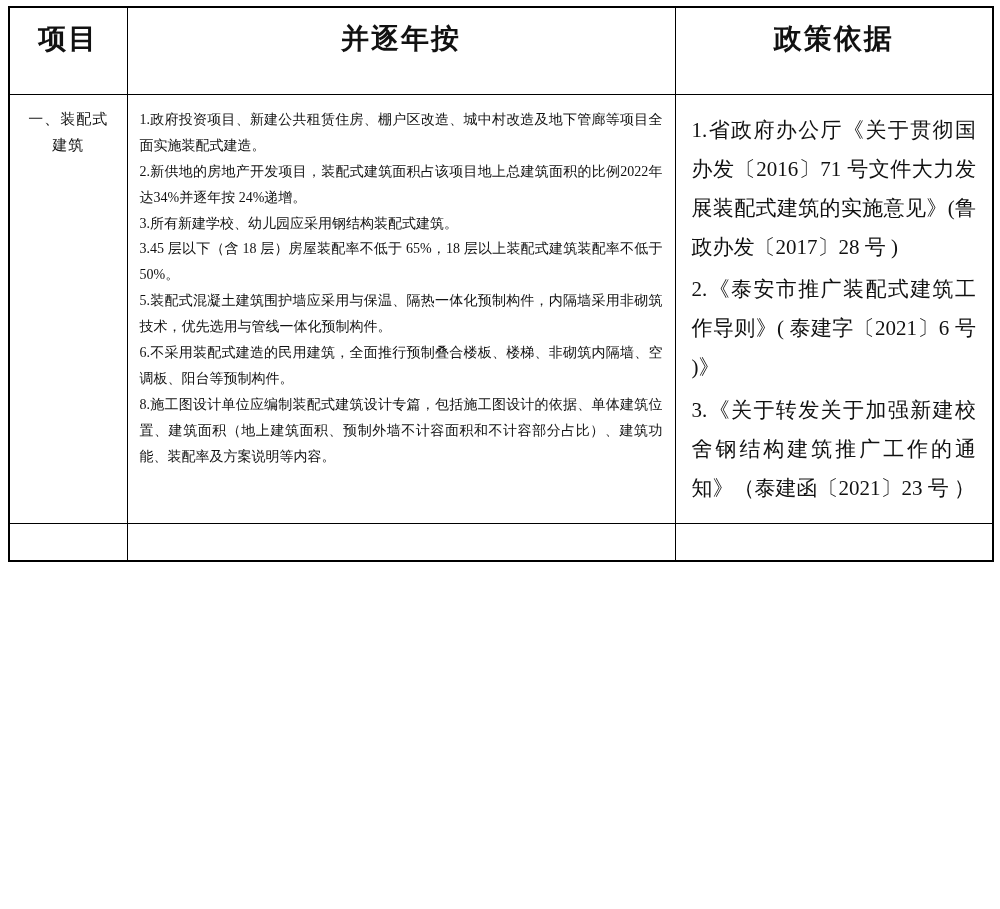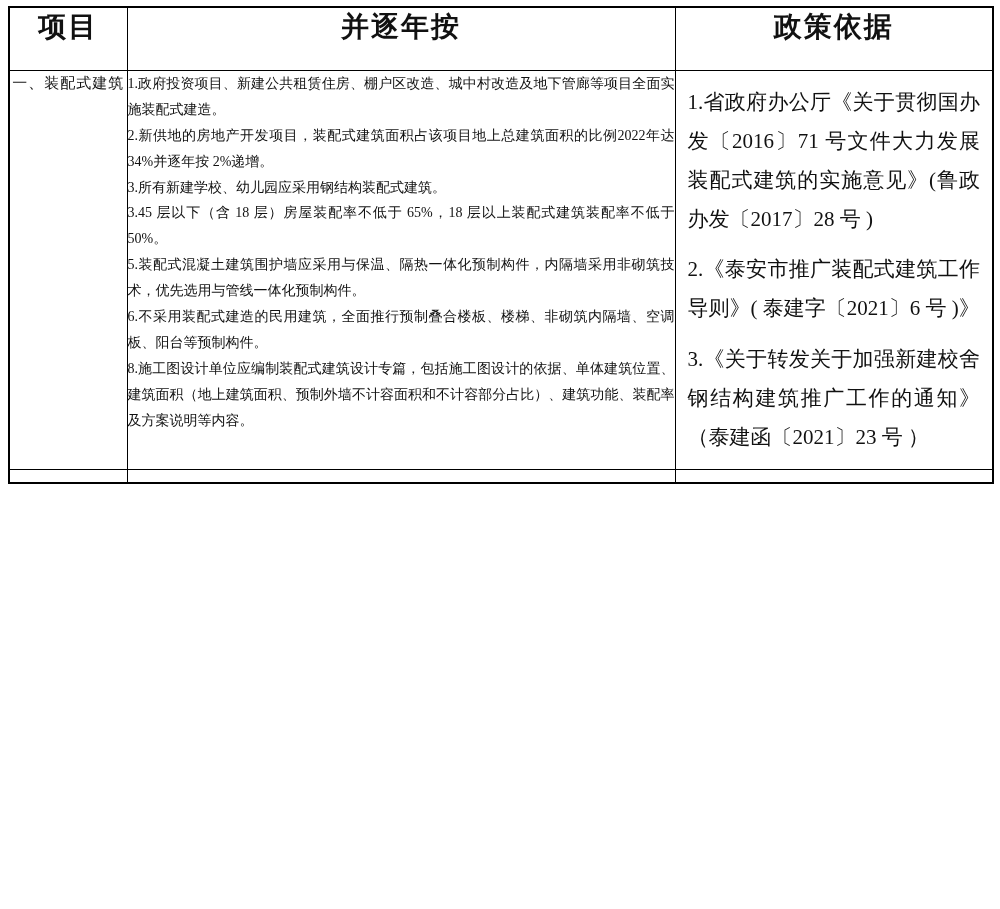--- a/index.html
+++ b/index.html
@@ -24,21 +24,21 @@
   table.policy-table {
     width: 984px;
     border-collapse: collapse;
     table-layout: fixed;
     border: 2px solid #000;
   }
   table.policy-table td,
   table.policy-table th {
     border: 1.5px solid #000;
     vertical-align: top;
-    padding: 0;
+    padding: 12px;
   }
   
   col.c1 { width: 118px; }
   col.c2 { width: 548px; }
   col.c3 { width: 318px; }
 
   thead th {
     text-align: center;
     vertical-align: middle;
     height: 62px;
@@ -69,21 +69,21 @@
     white-space: normal;
   }
   .cell-basis {
     font-size: 21px;
     line-height: 1.85;
     padding: 8px 10px 10px 12px;
     text-align: justify;
     text-justify: inter-ideograph;
   }
   .cell-basis p {
-    margin: 12px;
+    margin: 4px;
   }
   .bottom-stub {
     height: 14px;
   }
   .bottom-stub td {
     border-top: 1.5px solid #000;
     border-bottom: none;
     height: 12px;
   }
 </style>
@@ -102,21 +102,21 @@
         <th>项目</th>
         <th>并逐年按</th>
         <th>政策依据</th>
       </tr>
     </thead>
     <tbody>
       <tr>
         <td class="cell-category">一、装配式建筑</td>
         <td class="cell-body">
           <p>1.政府投资项目、新建公共租赁住房、棚户区改造、城中村改造及地下管廊等项目全面实施装配式建造。</p>
-          <p>2.新供地的房地产开发项目，装配式建筑面积占该项目地上总建筑面积的比例2022年达34%并逐年按 2%递增。</p>
+          <p>2.新供地的房地产开发项目，装配式建筑面积占该项目地上总建筑面积的比例2022年达34%并逐年按 24%递增。</p>
           <p>3.所有新建学校、幼儿园应采用钢结构装配式建筑。</p>
           <p>3.45 层以下（含 18 层）房屋装配率不低于 65%，18 层以上装配式建筑装配率不低于50%。</p>
           <p>5.装配式混凝土建筑围护墙应采用与保温、隔热一体化预制构件，内隔墙采用非砌筑技术，优先选用与管线一体化预制构件。</p>
           <p>6.不采用装配式建造的民用建筑，全面推行预制叠合楼板、楼梯、非砌筑内隔墙、空调板、阳台等预制构件。</p>
           <p>8.施工图设计单位应编制装配式建筑设计专篇，包括施工图设计的依据、单体建筑位置、建筑面积（地上建筑面积、预制外墙不计容面积和不计容部分占比）、建筑功能、装配率及方案说明等内容。</p>
         </td>
         <td class="cell-basis">
           <p>1.省政府办公厅《关于贯彻国办发〔2016〕71 号文件大力发展装配式建筑的实施意见》(鲁政办发〔2017〕28 号 )</p>
           <p>2.《泰安市推广装配式建筑工作导则》( 泰建字〔2021〕6 号 )》</p>
           <p>3.《关于转发关于加强新建校舍钢结构建筑推广工作的通知》（泰建函〔2021〕23 号 ）</p>

